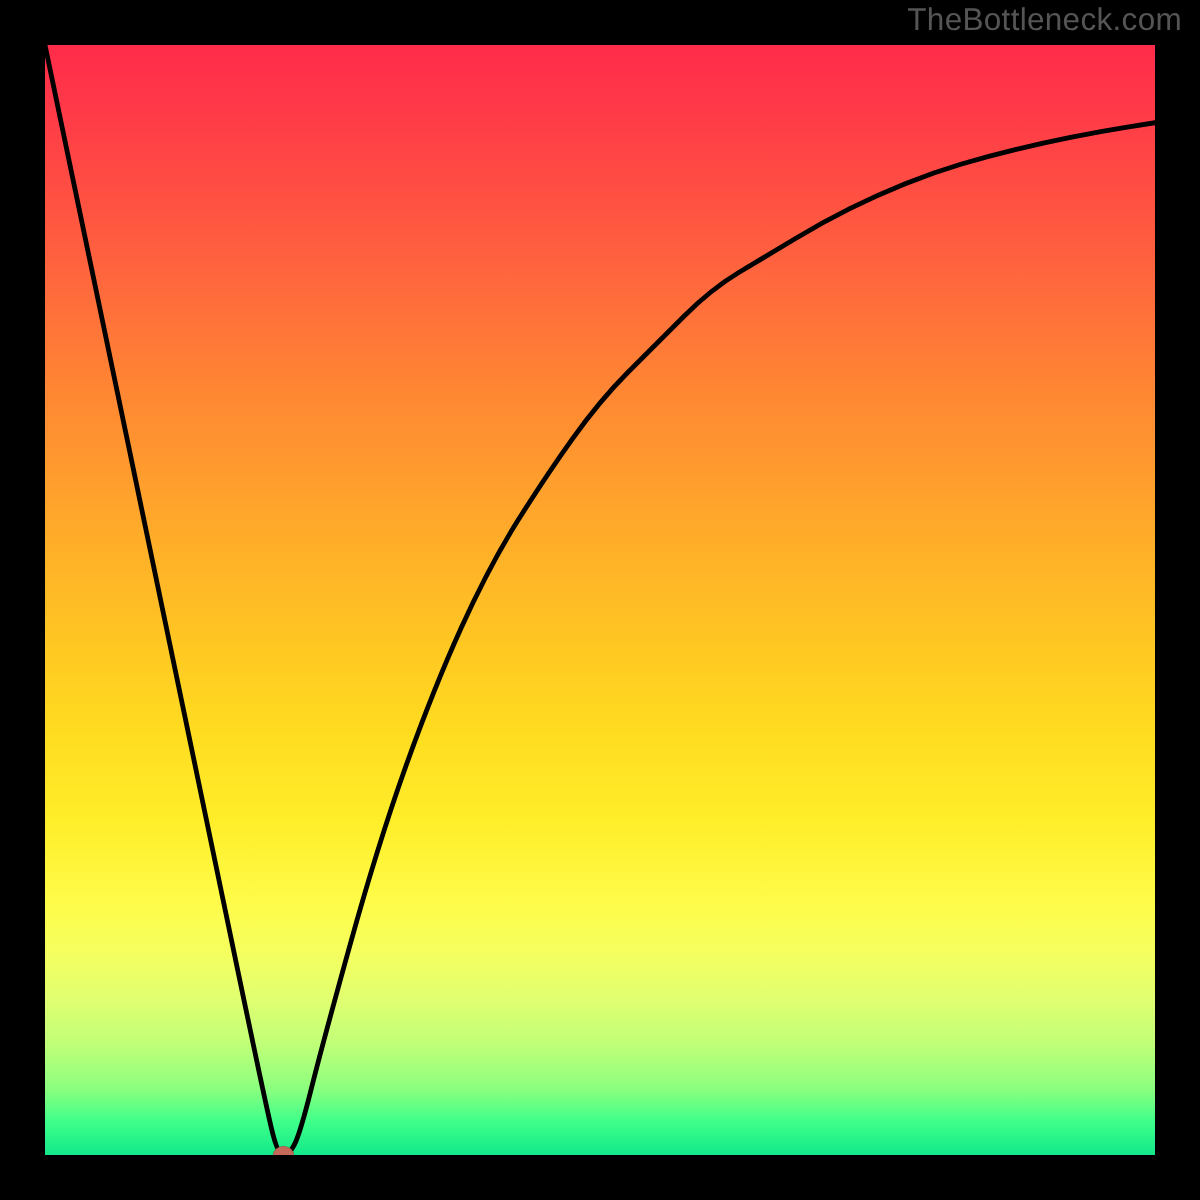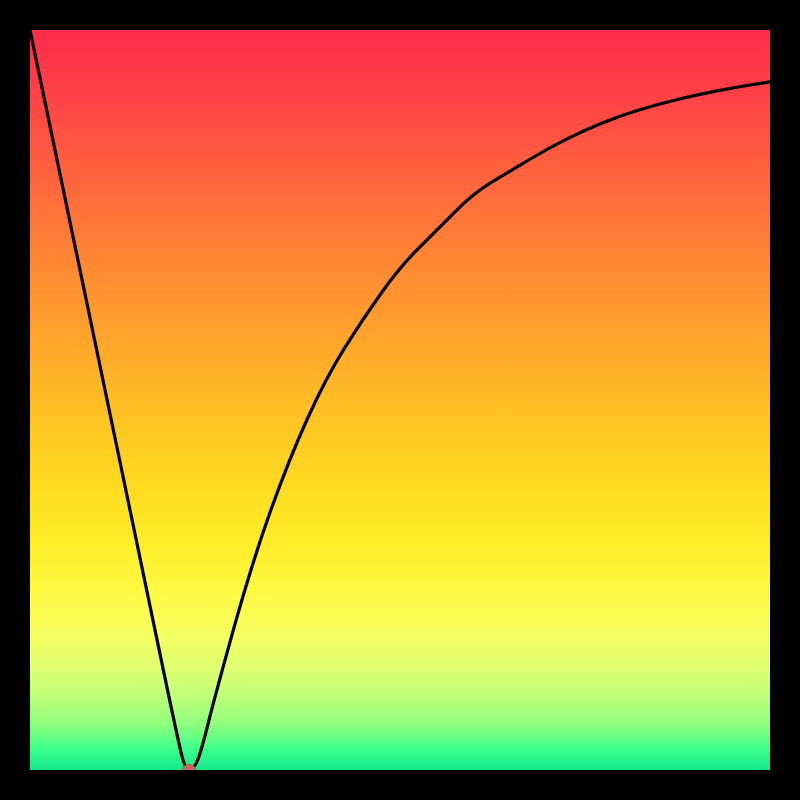--- a/index.html
+++ b/index.html
@@ -75,20 +75,21 @@
     transform: translate(-50%, -50%);
     z-index: 3;
     box-shadow: 0 0 0 0.5px rgba(0,0,0,0.2) inset;
   }
 </style>
 </head>
 <body>
 
 <div class="frame">
 
+  <div class="watermark">TheBottleneck.com</div>
 
   <div class="plot-area">
     <div class="gradient-bg"></div>
 
     <svg class="curve" viewBox="0 0 740 740" preserveAspectRatio="none">
       <path id="curve-path" fill="none" stroke="#000" stroke-width="3.2" stroke-linecap="round" stroke-linejoin="round" d="M 0 0 Q 0 0 18.5 88.80000000000001 Q 37 177.60000000000002 55.5 266.4 Q 74 355.2 92.5 444 Q 111 532.8 129.5 621.5999999999999 Q 148 710.4 151.7 725.2 Q 155.4 740 159.10000000000002 740 Q 162.8 740 166.5 732.6 Q 170.20000000000002 725.2 177.60000000000002 695.6 Q 185 666 203.5 599.4 Q 222 532.8 240.5 481 Q 259 429.2 277.5 388.5 Q 296 347.79999999999995 314.5 318.2 Q 333 288.6 351.5 262.7 Q 370 236.79999999999995 388.5 218.3 Q 407.00000000000006 199.80000000000007 425.5 181.3 Q 444 162.79999999999995 462.5 151.69999999999993 Q 481 140.5999999999999 499.5 129.49999999999994 Q 518 118.39999999999998 536.5 109.14999999999998 Q 555 99.89999999999998 573.5 92.5 Q 592 85.10000000000002 610.5 79.55000000000001 Q 629 74 647.5 69.56 Q 666 65.12 684.5 61.41999999999996 Q 703 57.719999999999914 721.5 54.759999999999934 T 740 51.799999999999955"></path>
     </svg>
 
     <div id="marker" class="marker" style="left: 159.1px; top: 740px; background: rgb(197, 106, 90);"></div>
   </div>

